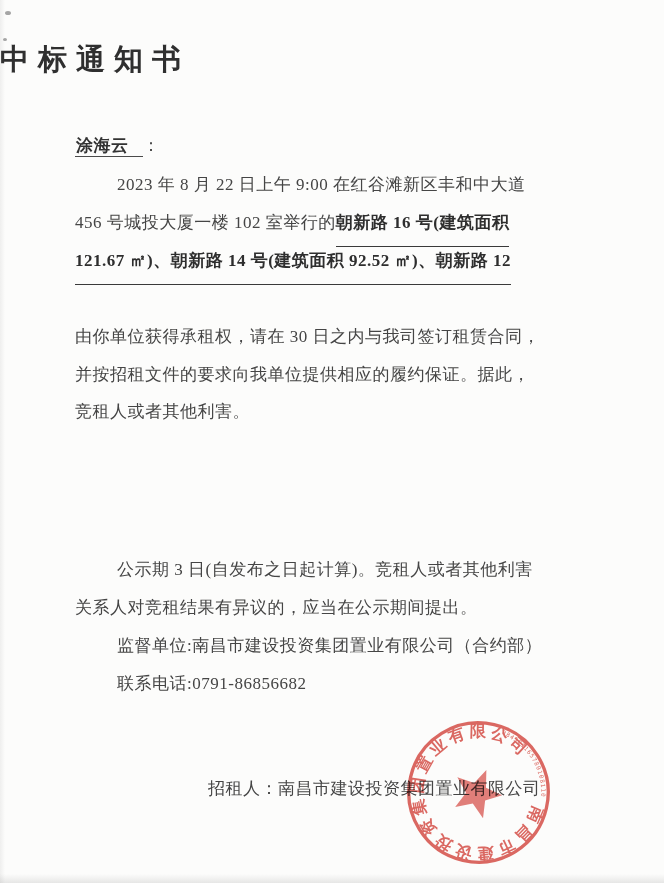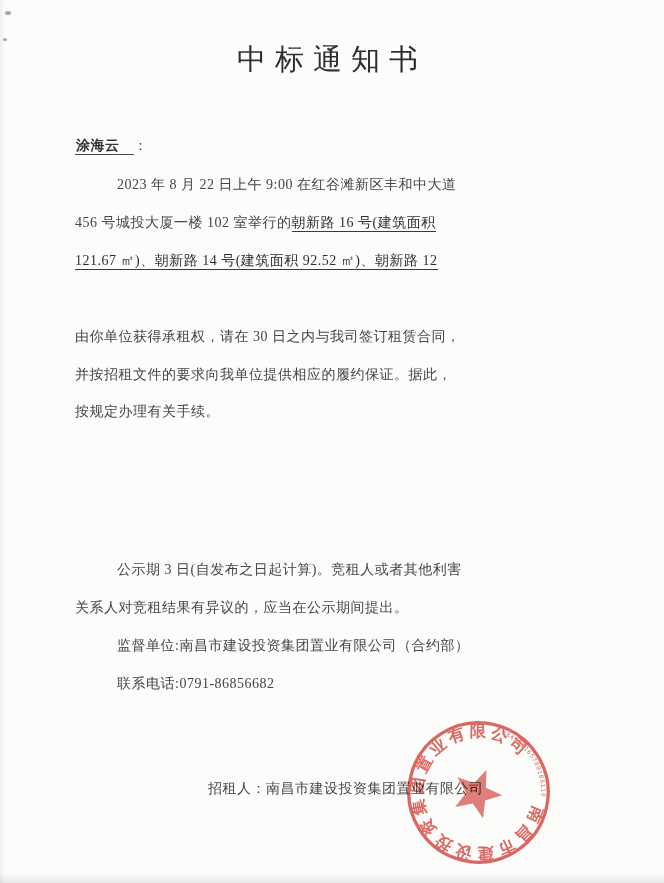--- a/index.html
+++ b/index.html
@@ -8,36 +8,36 @@
     background:#f4f4f4;
     font-family:"Liberation Serif","DejaVu Serif",serif;
   }
   #doc{
     position:relative;width:664px;height:883px;overflow:hidden;
     background:#fcfcfb;
     color:#454545;
   }
   .ln{
     position:absolute;
-    font-size:14px;line-height:26px;white-space:nowrap;
+    font-size:17px;line-height:26px;white-space:nowrap;
     letter-spacing:0.5px;
   }
   .title{
     position:absolute;top:42px;left:0;width:664px;
-    text-align:center;font-size:29px;font-weight:400;
+    text-align:left;font-size:29px;font-weight:700;
     letter-spacing:9px;color:#2f2f2f;line-height:34px;
   }
   .addr-name{
     font-weight:600;color:#333;
     border-bottom:1.5px solid #4a4a4a;
     padding:0 14px 1px 1px;
   }
   .bu{
-    font-weight:400;color:#2e2e2e;
-    border-bottom:1.5px solid #3a3a3a;padding-bottom:1px;
+    font-weight:700;color:#2e2e2e;
+    border-bottom:1.5px solid #3a3a3a;padding-bottom:14px;
   }
   .result-label{font-weight:700;color:#2d2d2d;}
   .result-value{
     font-weight:700;color:#2d2d2d;
     border-bottom:1.5px solid #3a3a3a;
     padding:0 18px 2px 8px;
   }
   .seal{
     position:absolute;left:400px;top:714px;width:157px;height:157px;
     mix-blend-mode:multiply;opacity:0.88;
@@ -72,21 +72,21 @@
     <span>456 号城投大厦一楼 102 室举行的</span><span class="bu">朝新路 16 号(建筑面积</span>
   </div>
 
   <div class="ln" style="top:248px;left:75px;">
     <span class="bu">121.67 ㎡)、朝新路 14 号(建筑面积 92.52 ㎡)、朝新路 12</span>
   </div>
 
 
   <div class="ln" style="top:324px;left:75px;">由你单位获得承租权，请在 30 日之内与我司签订租赁合同，</div>
   <div class="ln" style="top:362px;left:75px;">并按招租文件的要求向我单位提供相应的履约保证。据此，</div>
-  <div class="ln" style="top:399px;left:75px;">按规定办理有关手续。</div>
+  <div class="ln" style="top:399px;left:75px;">竞租人或者其他利害。</div>
 
 
   <div class="ln" style="top:557px;left:117px;">公示期 3 日(自发布之日起计算)。竞租人或者其他利害</div>
   <div class="ln" style="top:633px;left:117px;">监督单位:南昌市建设投资集团置业有限公司（合约部）</div>
   <div class="ln" style="top:595px;left:75px;">关系人对竞租结果有异议的，应当在公示期间提出。</div>
   <div class="ln" style="top:671px;left:117px;">联系电话:0791-86856682</div>
 
   <div class="ln" style="top:776px;left:208px;">招租人：南昌市建设投资集团置业有限公司</div>
 
   <svg class="seal" viewBox="0 0 160 160" aria-hidden="true">

